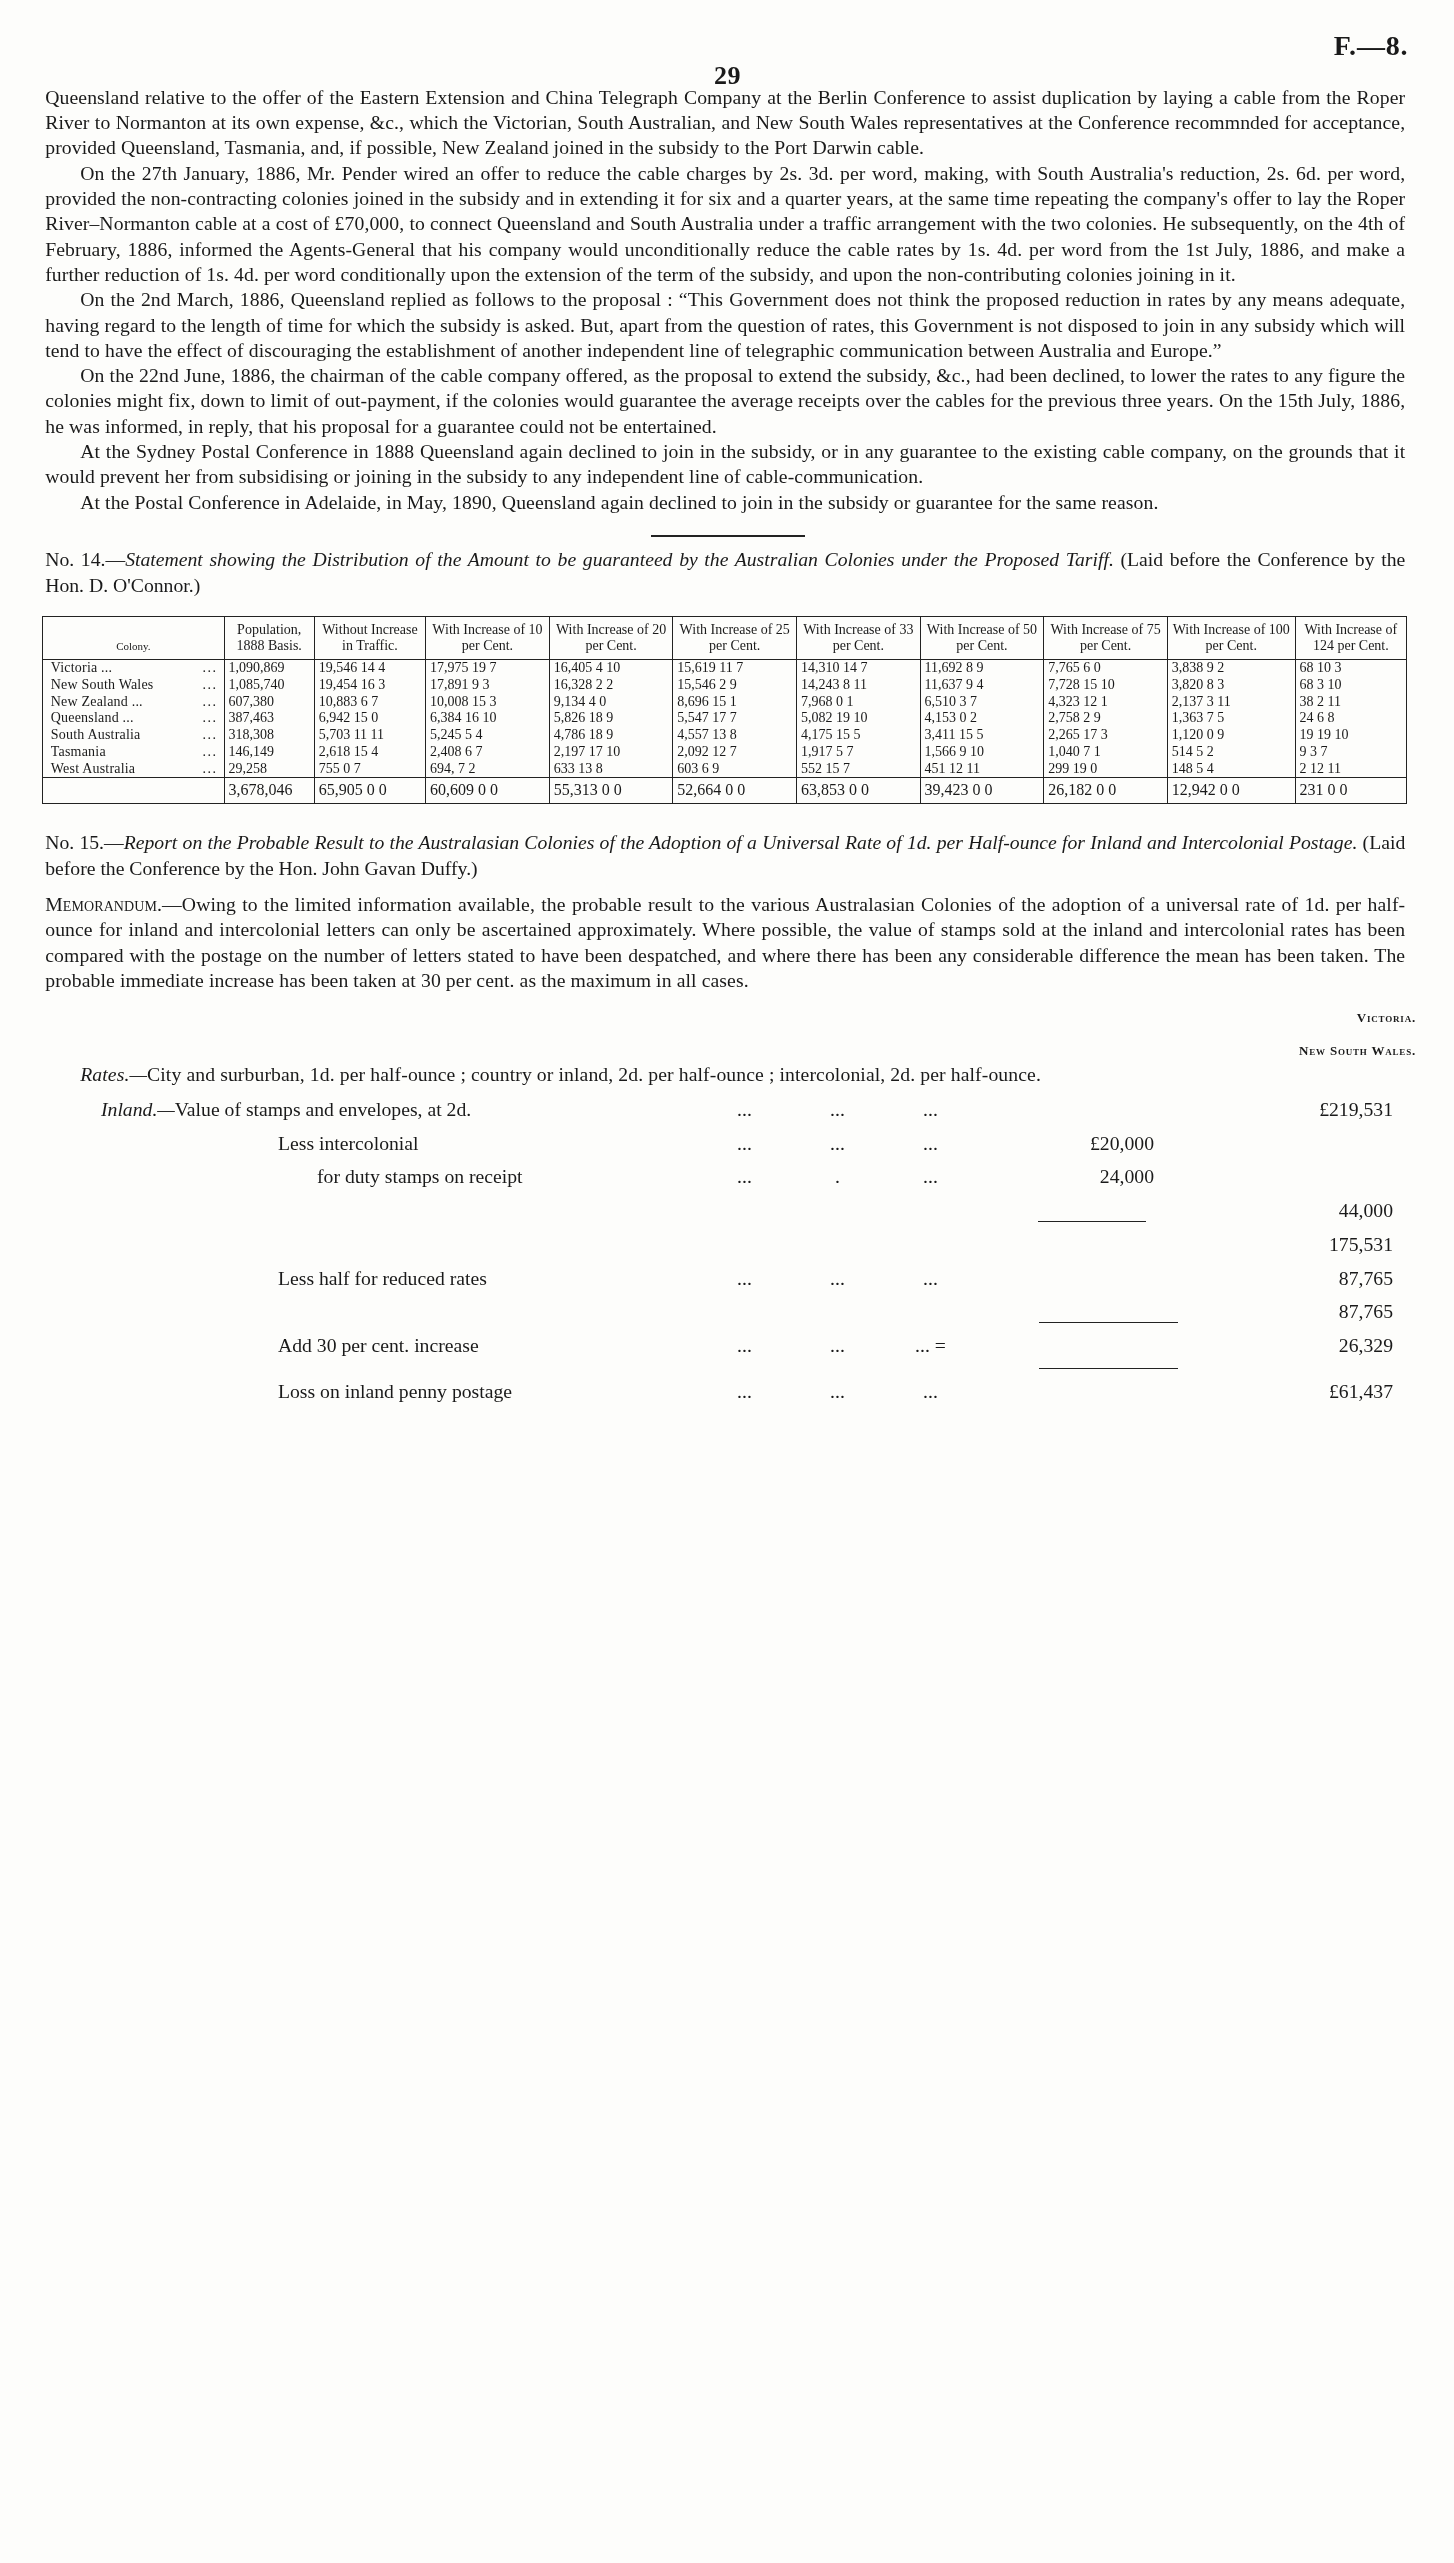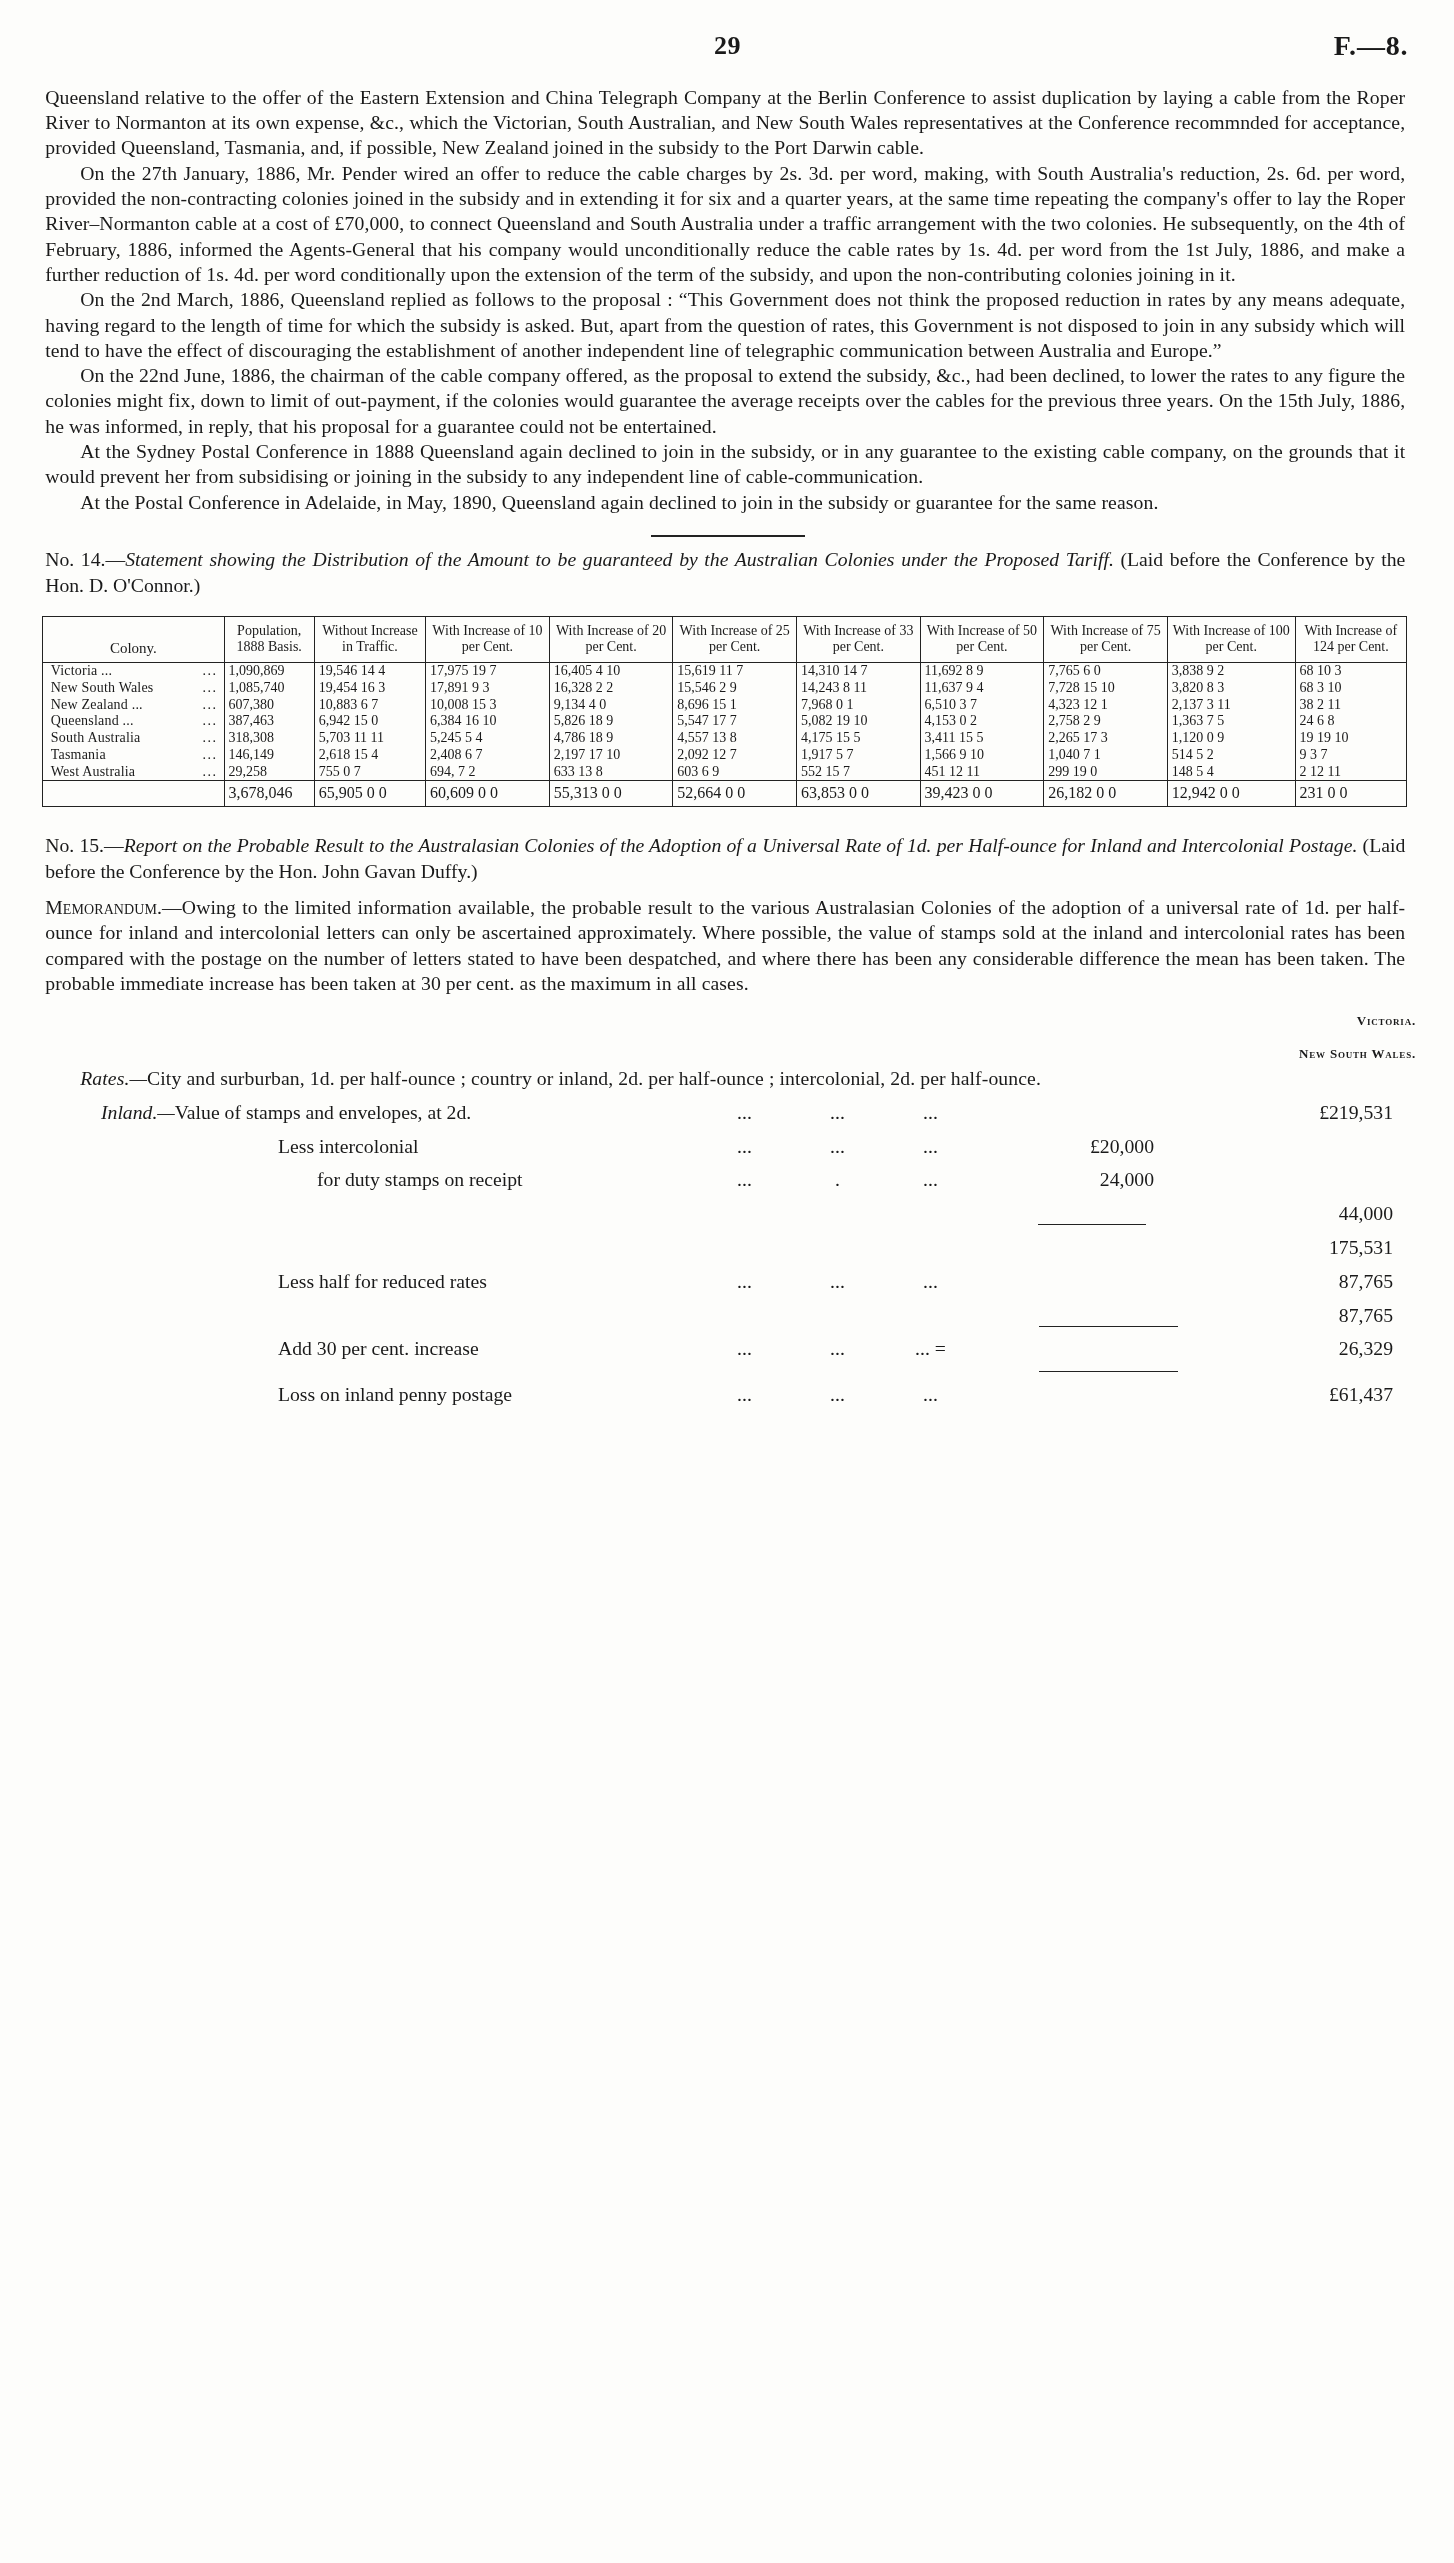--- a/index.html
+++ b/index.html
@@ -32,20 +32,21 @@
     margin-bottom: 7.7px;
   }
   .page-number {
     position: absolute;
     left: 0;
     right: 0;
     text-align: center;
     font-size: 26px;
     font-weight: bold;
     letter-spacing: 0.4px;
+    margin-top: 30px;
   }
   .doc-ref {
     position: absolute;
     right: 7.7px;
     top: -1.5px;
     font-size: 28px;
     font-weight: bold;
     letter-spacing: 0.8px;
   }
   p.body-par {
@@ -95,21 +96,21 @@
   }
   .thead th {
     font-weight: normal;
     text-align: center;
     line-height: 1.12;
     padding: 5.4px 2.3px 5.4px 2.3px;
     font-size: 14px;
     border-bottom: 1.2px solid #222;
   }
   .thead th.colony-h {
-    font-size: 15px;
+    font-size: 11px;
     padding-top: 23px;
   }
   .sd-row td {
     text-align: center;
     font-size: 13px;
     padding: 1.5px 2.3px 0 2.3px;
     border-bottom: none;
   }
   .data-row td {
     font-size: 14px;

